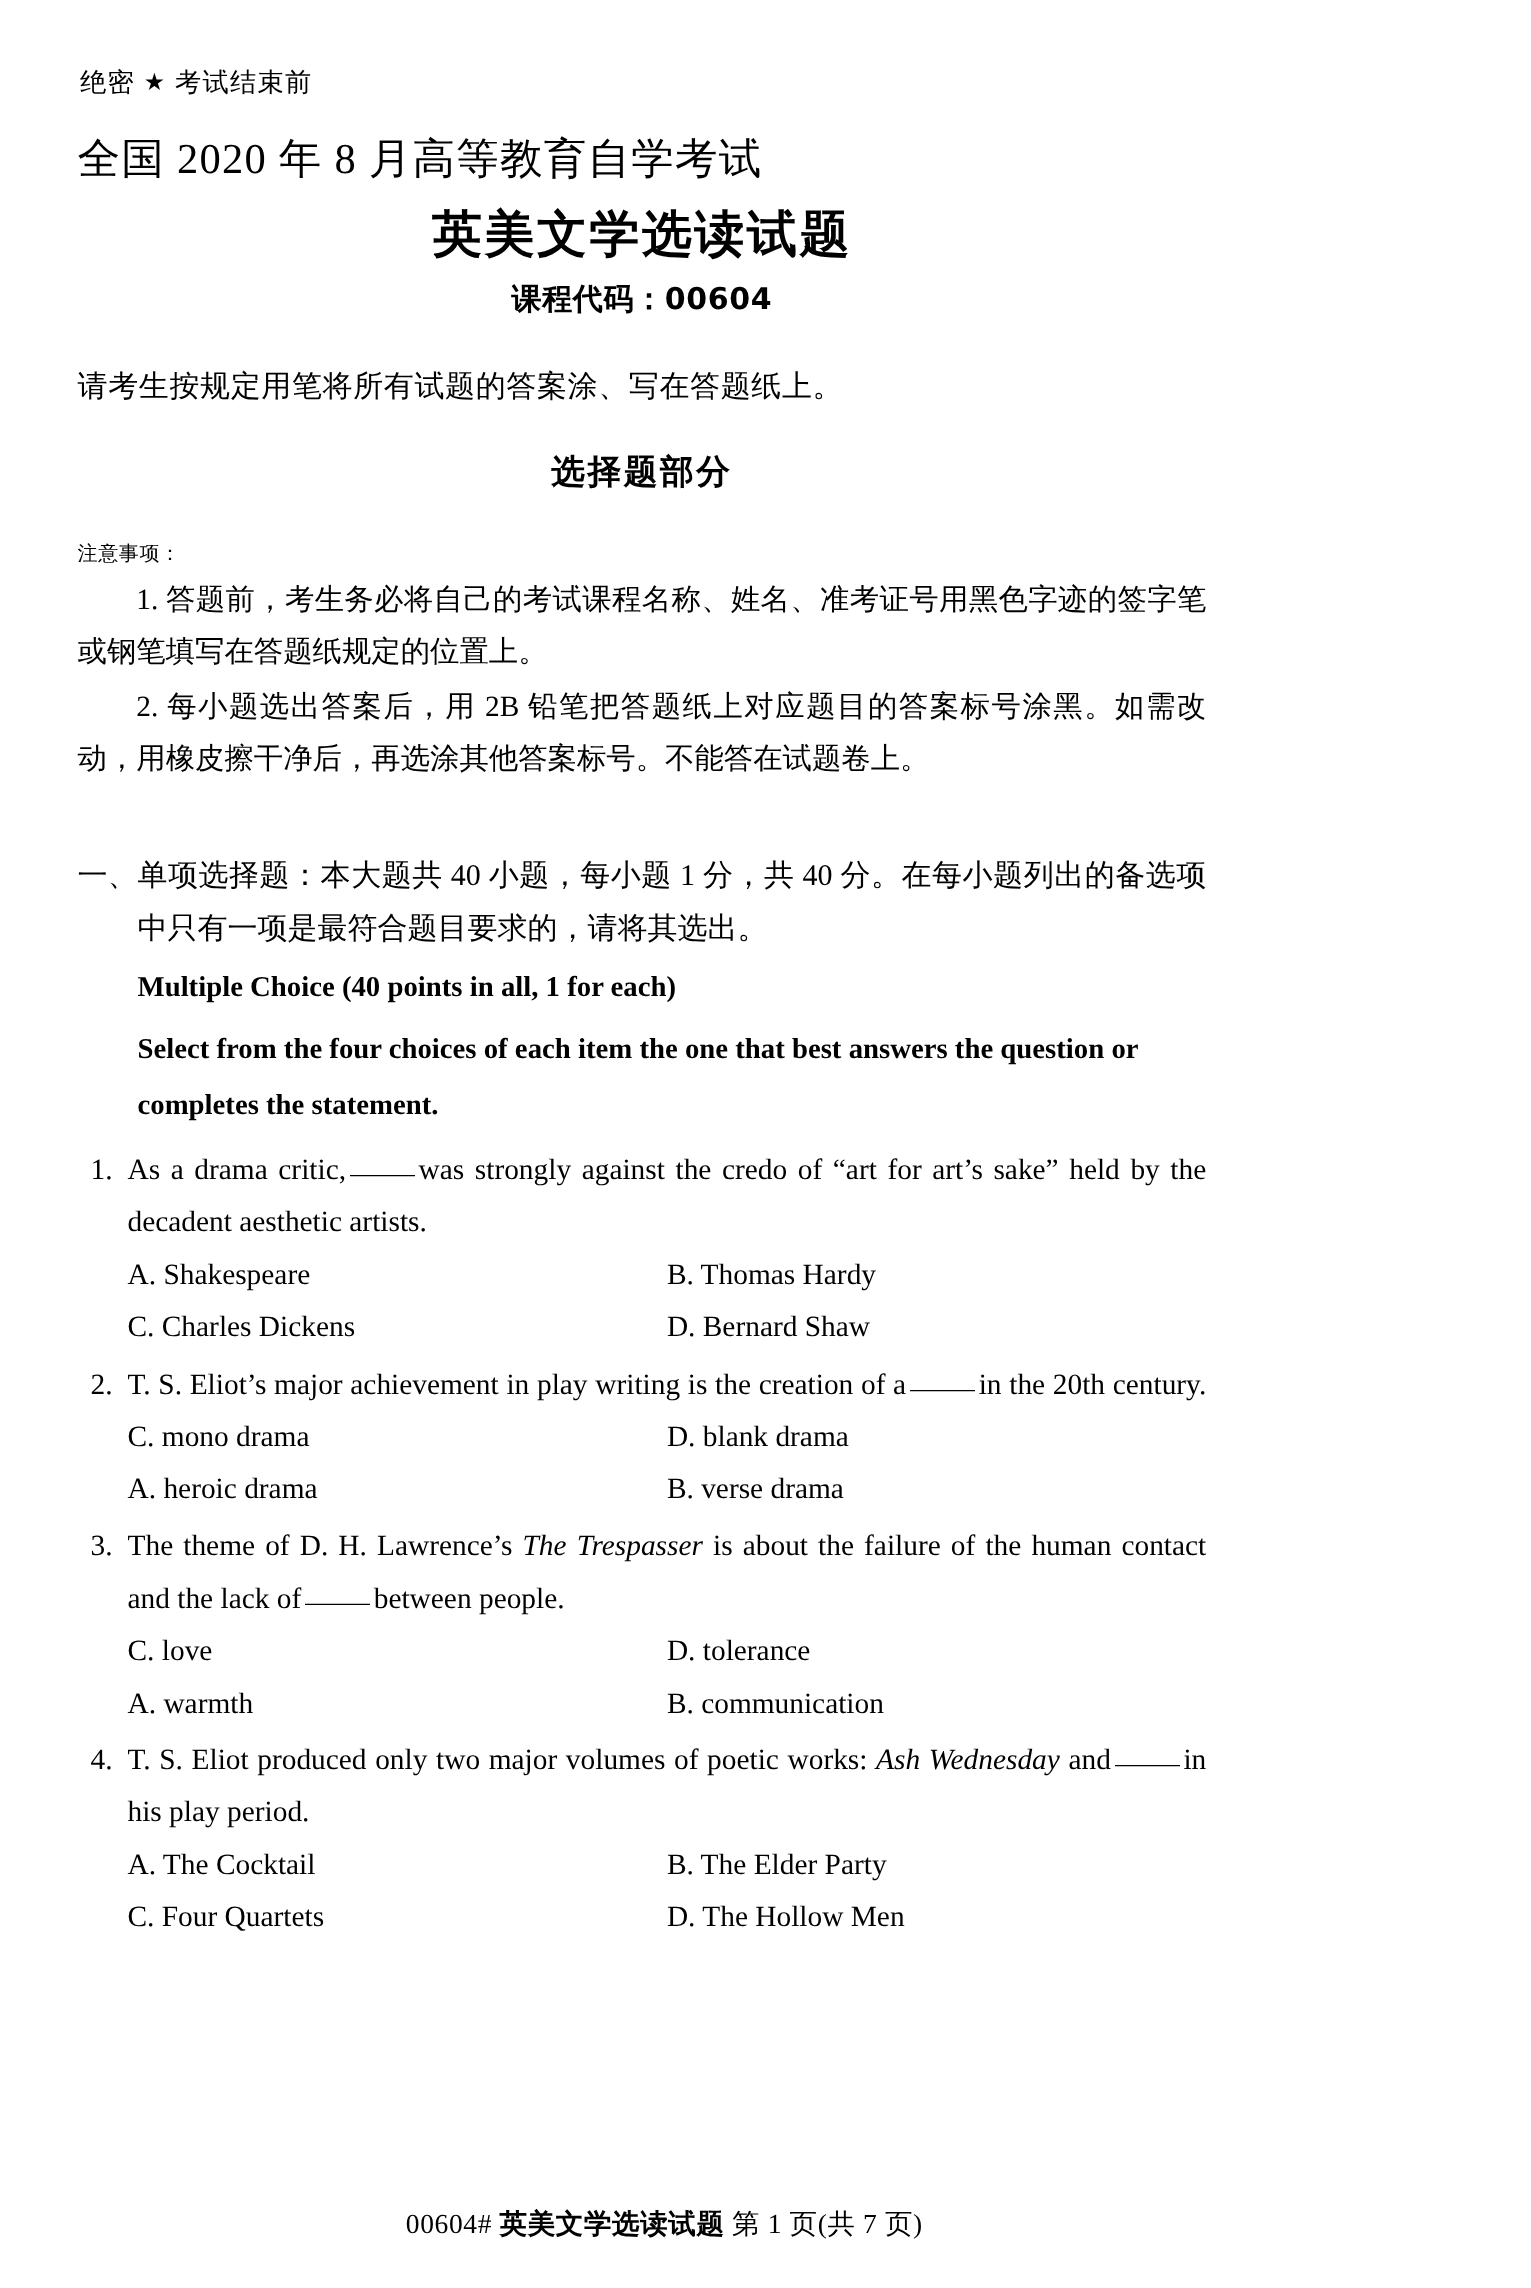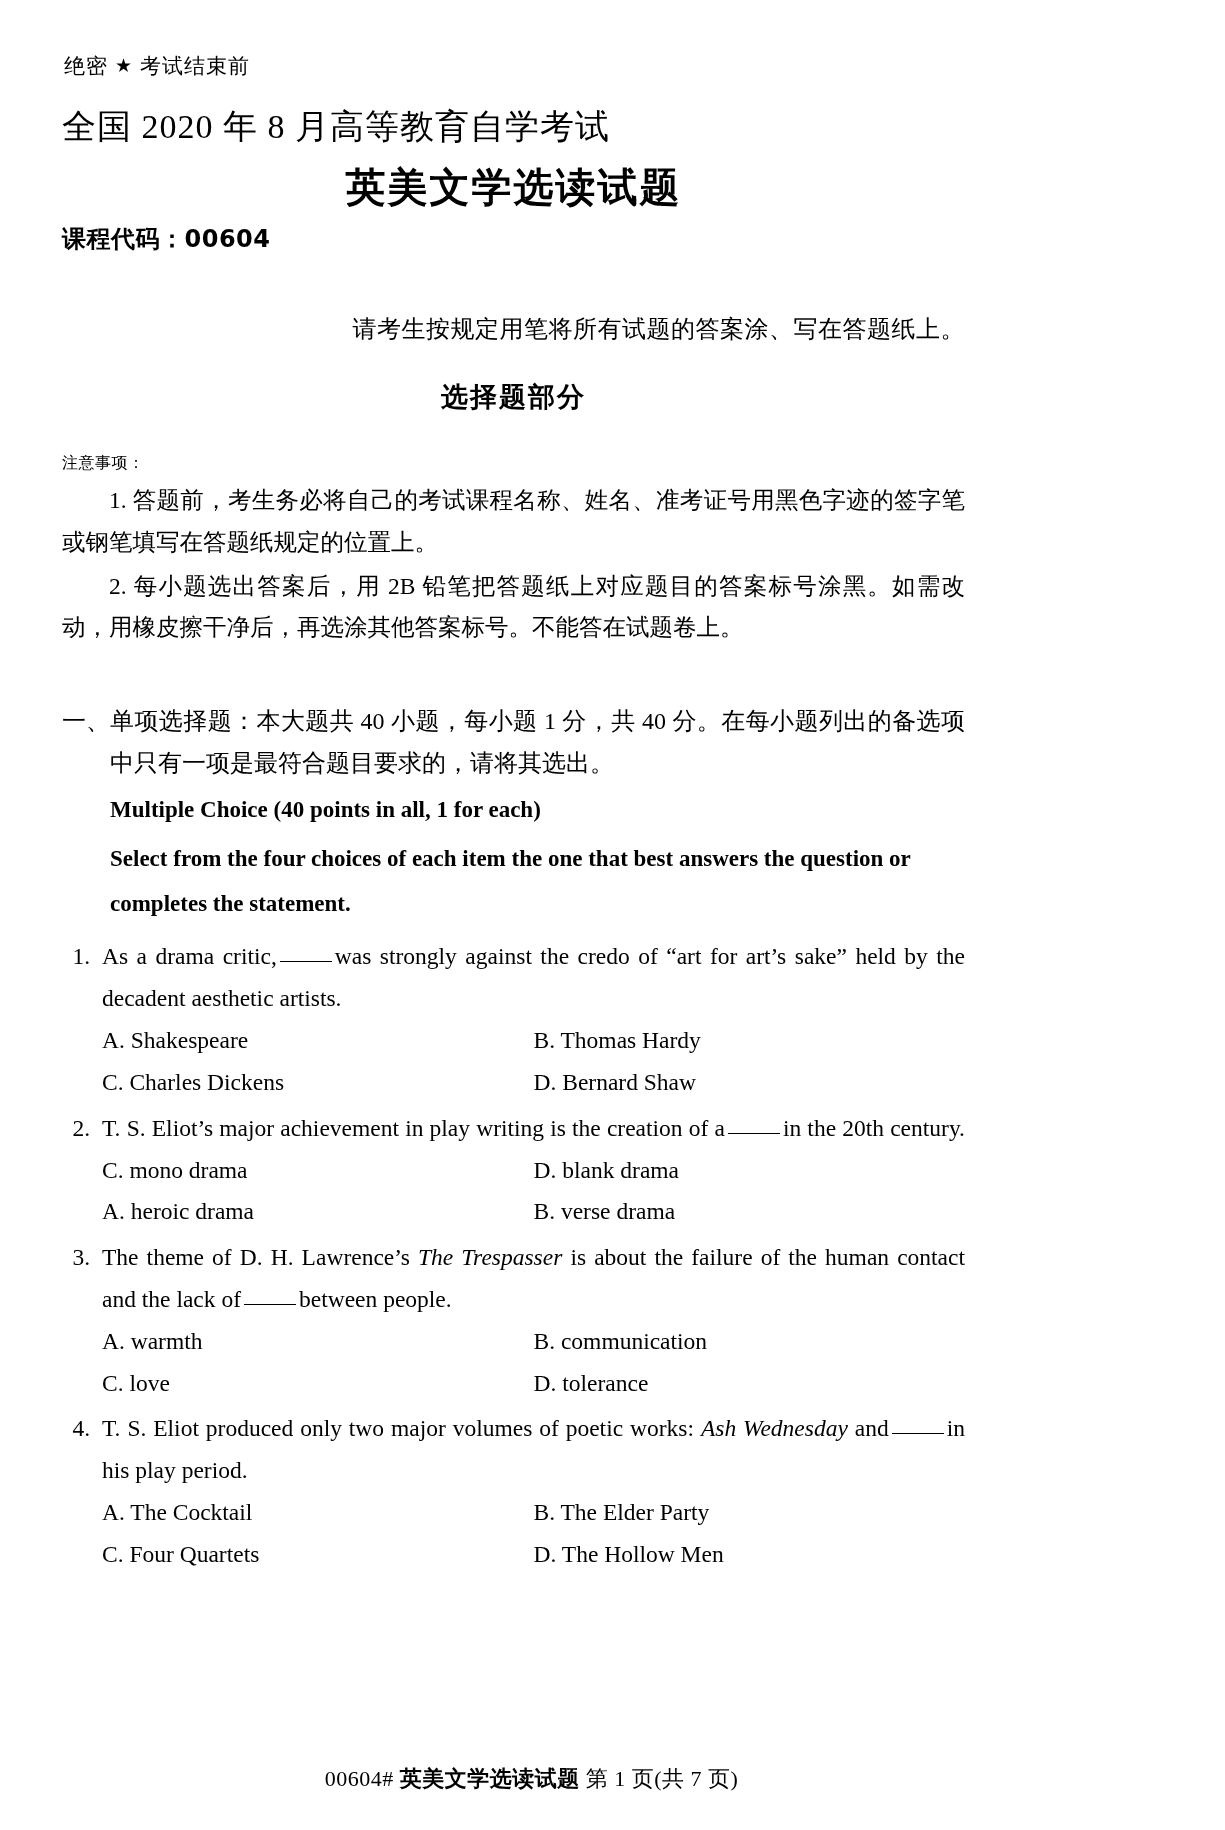--- a/index.html
+++ b/index.html
@@ -46,33 +46,33 @@
   }
   .title-sub {
     text-align: center;
     font-family: "DejaVu Sans", "Liberation Sans", sans-serif;
     font-weight: bold;
     font-size: 40px;
     letter-spacing: 2px;
     margin: 10px 0 4px 0;
   }
   .title-code {
+    text-align: center;
+    font-family: "DejaVu Sans", "Liberation Sans", sans-serif;
+    font-weight: bold;
+    font-size: 24px;
+    letter-spacing: 0.5px;
+    margin: 8px 0 0 0;
+  }
+
+  .pen-notice {
     text-align: left;
-    font-family: "DejaVu Sans", "Liberation Sans", sans-serif;
-    font-weight: bold;
-    font-size: 24px;
-    letter-spacing: 0.5px;
-    margin: 8px 0 0 0;
-  }
-
-  .pen-notice {
-    text-align: right;
     font-family: Liberation Mono, monospace;
     font-size: 24px;
-    margin: 58px 0 0 0;
+    margin: 38px 0 0 0;
     letter-spacing: 0.5px;
   }
 
   .section-heading {
     text-align: center;
     font-family: "DejaVu Sans", "Liberation Sans", sans-serif;
     font-weight: bold;
     font-size: 27px;
     letter-spacing: 2px;
     margin: 34px 0 0 0;
@@ -247,26 +247,26 @@
 
     <div class="q-item">
       <div class="q-num">3.</div>
       <div class="q-body">
         <div class="q-stem">
           <span>The theme of D. H. Lawrence’s</span>
           <i>The Trespasser</i>
           <span>is about the failure of the human contact and the lack of</span><span class="blank"></span><span>between people.</span>
         </div>
         <div class="opt-row">
+          <div class="opt-col">C. love</div>
+          <div class="opt-col">D. tolerance</div>
+        </div>
+        <div class="opt-row">
           <div class="opt-col">A. warmth</div>
           <div class="opt-col">B. communication</div>
-        </div>
-        <div class="opt-row">
-          <div class="opt-col">C. love</div>
-          <div class="opt-col">D. tolerance</div>
         </div>
       </div>
     </div>
 
     <div class="q-item">
       <div class="q-num">4.</div>
       <div class="q-body">
         <div class="q-stem">
           <span>T. S. Eliot produced only two major volumes of poetic works:</span>
           <i>Ash Wednesday</i>

